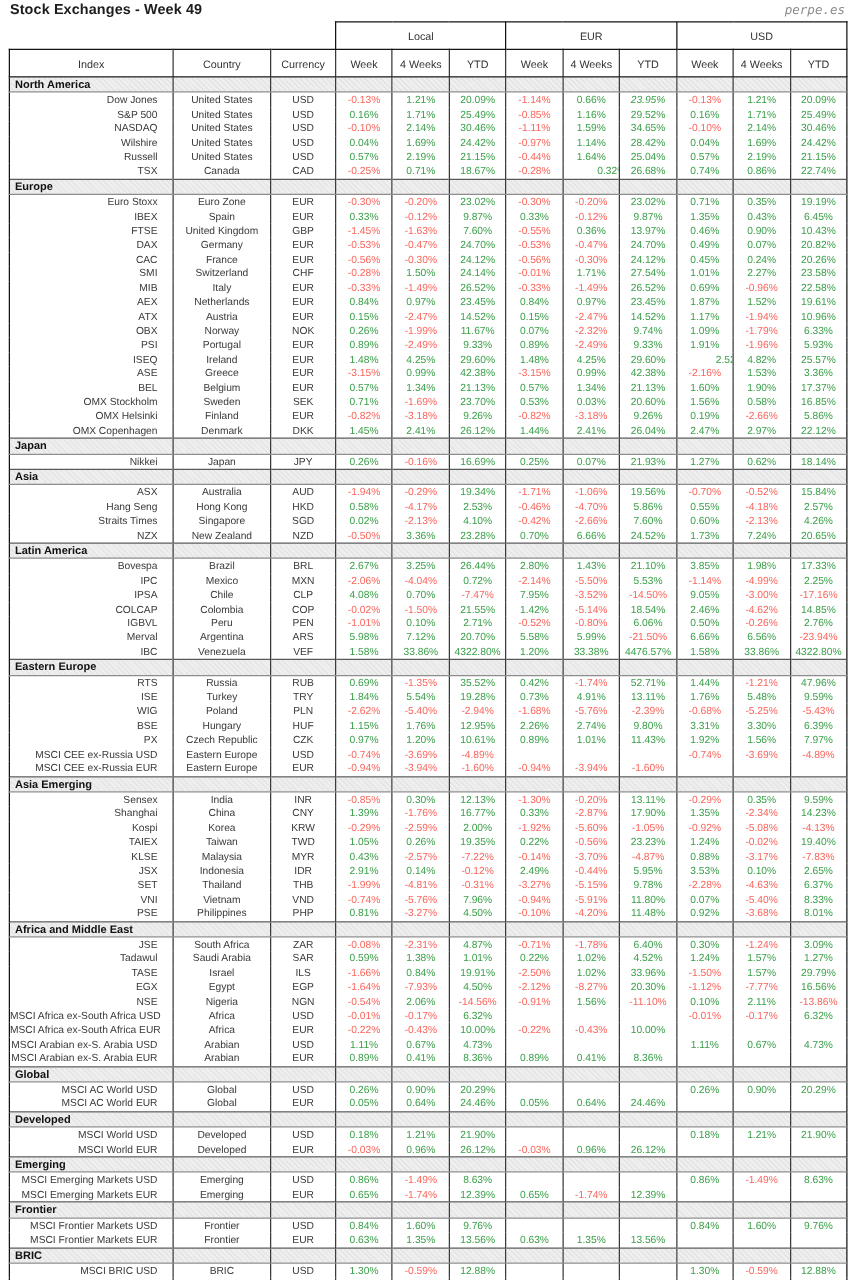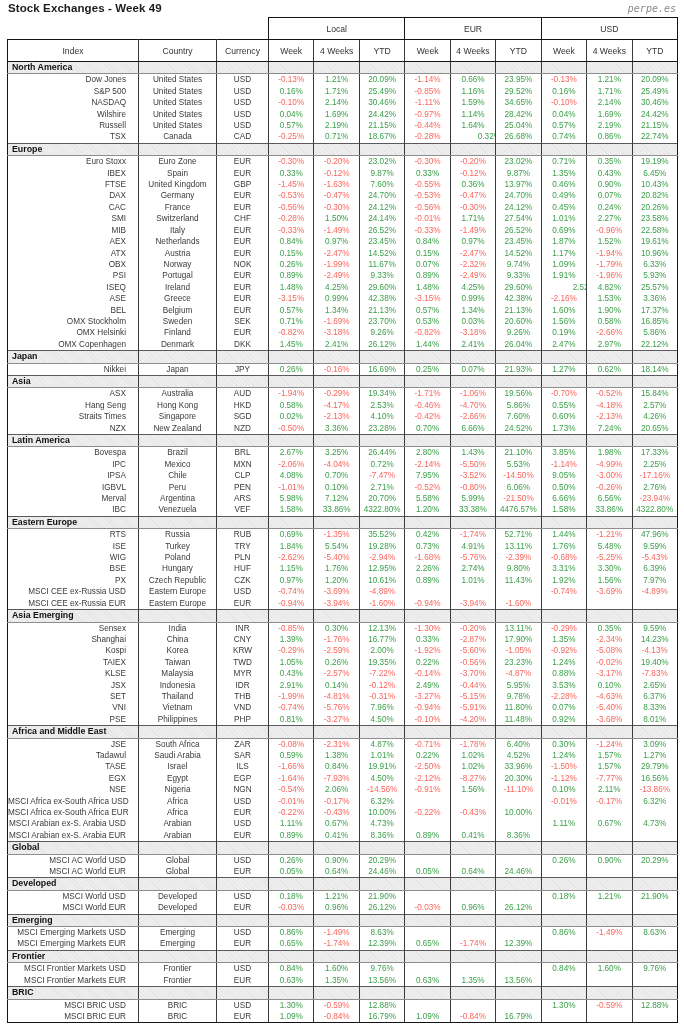--- a/index.html
+++ b/index.html
@@ -94,21 +94,21 @@
       </tr>
       <tr>
         <td class="idx">Dow Jones</td>
         <td class="ctry">United States</td>
         <td class="cur">USD</td>
         <td class="val" style="color: rgb(251, 101, 92);">-0.13%</td>
         <td class="val" style="color: rgb(59, 160, 74);">1.21%</td>
         <td class="val" style="color: rgb(59, 160, 74);">20.09%</td>
         <td class="val" style="color: rgb(251, 101, 92);">-1.14%</td>
         <td class="val" style="color: rgb(59, 160, 74);">0.66%</td>
-        <td class="val" style="color: rgb(59, 160, 74);">23.95%</td>
+        <td class="val" style="color: rgb(59, 160, 74); font-style: italic;">23.95%</td>
         <td class="val" style="color: rgb(251, 101, 92);">-0.13%</td>
         <td class="val" style="color: rgb(59, 160, 74);">1.21%</td>
         <td class="val" style="color: rgb(59, 160, 74);">20.09%</td>
       </tr>
       <tr>
         <td class="idx">S&amp;P 500</td>
         <td class="ctry">United States</td>
         <td class="cur">USD</td>
         <td class="val" style="color: rgb(59, 160, 74);">0.16%</td>
         <td class="val" style="color: rgb(59, 160, 74);">1.71%</td>
@@ -576,20 +576,34 @@
         <td class="val" style="color: rgb(59, 160, 74);">0.70%</td>
         <td class="val" style="color: rgb(251, 101, 92);">-7.47%</td>
         <td class="val" style="color: rgb(59, 160, 74);">7.95%</td>
         <td class="val" style="color: rgb(251, 101, 92);">-3.52%</td>
         <td class="val" style="color: rgb(251, 101, 92);">-14.50%</td>
         <td class="val" style="color: rgb(59, 160, 74);">9.05%</td>
         <td class="val" style="color: rgb(251, 101, 92);">-3.00%</td>
         <td class="val" style="color: rgb(251, 101, 92);">-17.16%</td>
       </tr>
       <tr>
+        <td class="idx">COLCAP</td>
+        <td class="ctry">Colombia</td>
+        <td class="cur">COP</td>
+        <td class="val" style="color: rgb(251, 101, 92);">-0.02%</td>
+        <td class="val" style="color: rgb(251, 101, 92);">-1.50%</td>
+        <td class="val" style="color: rgb(59, 160, 74);">21.55%</td>
+        <td class="val" style="color: rgb(59, 160, 74);">1.42%</td>
+        <td class="val" style="color: rgb(251, 101, 92);">-5.14%</td>
+        <td class="val" style="color: rgb(59, 160, 74);">18.54%</td>
+        <td class="val" style="color: rgb(59, 160, 74);">2.46%</td>
+        <td class="val" style="color: rgb(251, 101, 92);">-4.62%</td>
+        <td class="val" style="color: rgb(59, 160, 74);">14.85%</td>
+      </tr>
+      <tr>
         <td class="idx">IGBVL</td>
         <td class="ctry">Peru</td>
         <td class="cur">PEN</td>
         <td class="val" style="color: rgb(251, 101, 92);">-1.01%</td>
         <td class="val" style="color: rgb(59, 160, 74);">0.10%</td>
         <td class="val" style="color: rgb(59, 160, 74);">2.71%</td>
         <td class="val" style="color: rgb(251, 101, 92);">-0.52%</td>
         <td class="val" style="color: rgb(251, 101, 92);">-0.80%</td>
         <td class="val" style="color: rgb(59, 160, 74);">6.06%</td>
         <td class="val" style="color: rgb(59, 160, 74);">0.50%</td>

